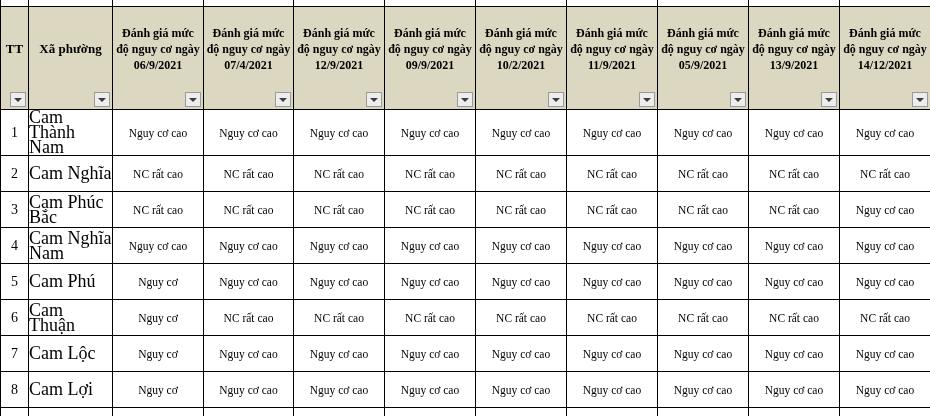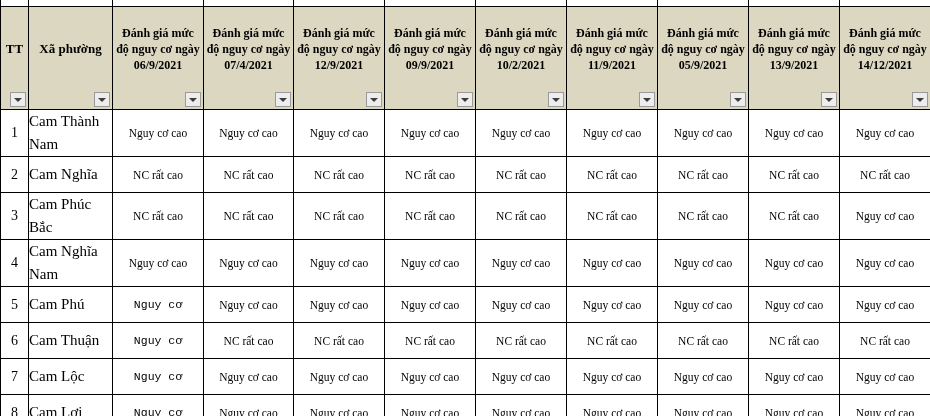--- a/index.html
+++ b/index.html
@@ -103,36 +103,36 @@
     height: 35px;
     background: #ffffff;
   }
   td.col-tt {
     text-align: center;
     font-size: 14px;
     color: #000000;
   }
   td.col-xa {
     text-align: left;
-    font-size: 15px;
+    font-size: 18px;
     color: #000000;
     padding-left: 4px;
-    line-height: 23px;
+    line-height: 15px;
   }
   td.col-val {
     text-align: center;
     font-size: 11.5px;
     color: #000000;
     line-height: 14px;
   }
 
   
   .lvl-nccao   { background: #ef943d; }
   .lvl-ncratcao{ background: #fe0000; }
-  .lvl-nc      { background: #ffff00; font-family: Liberation Mono, monospace; }
+  .lvl-nc      { background: #ffff00; }
 
   
   td.selected-cell {
     border-left: 3px solid #1e5631;
     border-top: 1px solid #000000;
     border-bottom: 1px solid #000000;
   }
 </style>
 </head>
 <body>

